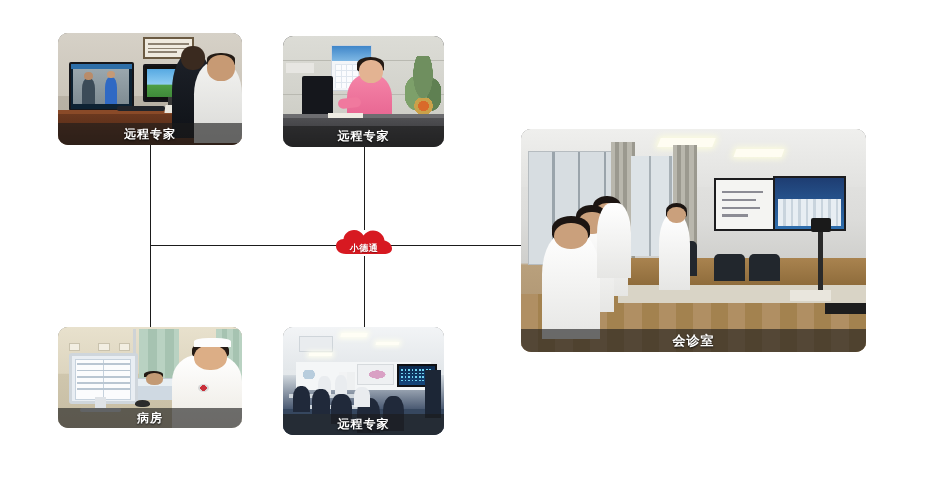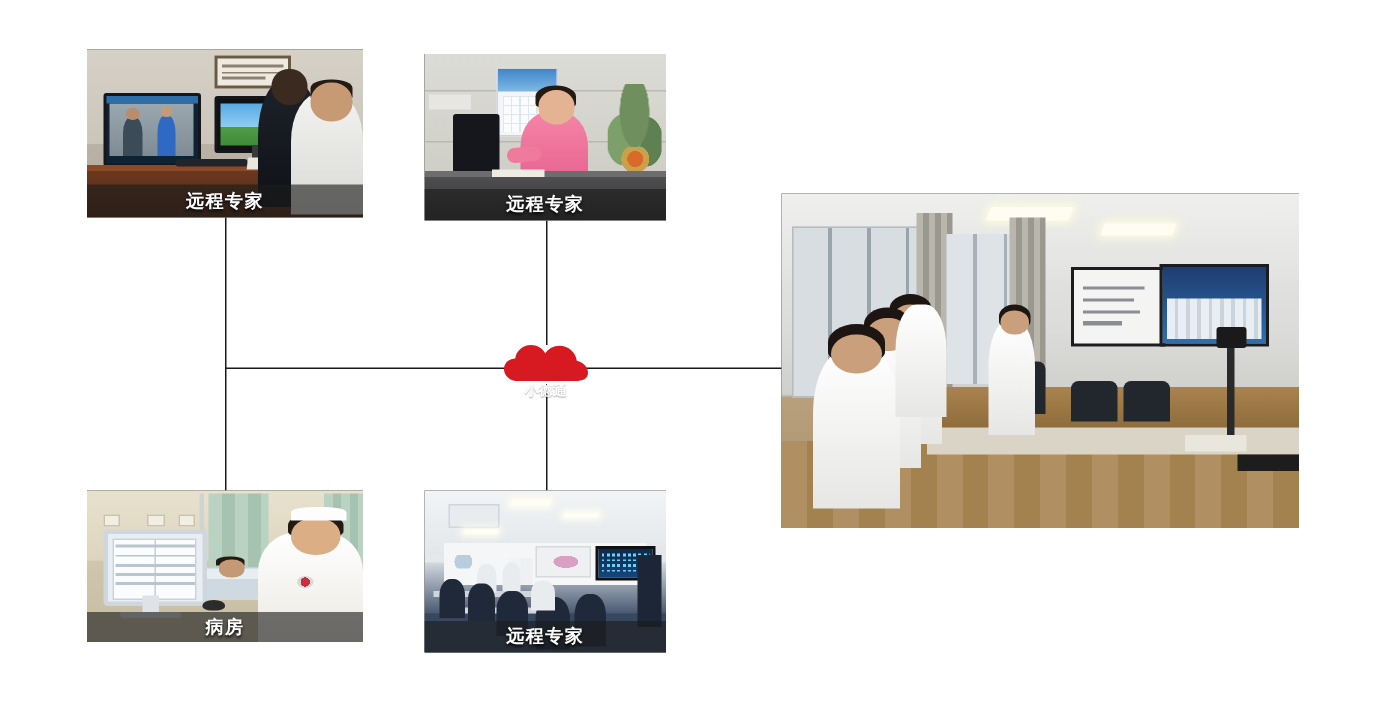--- a/index.html
+++ b/index.html
@@ -7,34 +7,34 @@
        font-family:"DejaVu Sans","Liberation Sans",sans-serif;}
 
   .canvas{position:absolute;left:0;top:0;width:925px;height:477px;}
 
   
   .line{position:absolute;background:#1b1b1b;}
   .line.v{width:1px;}
   .line.h{height:1px;}
 
   
-  .node{position:absolute;overflow:hidden;background:#2b2b2b;}
+  .node{position:absolute;overflow:hidden;background:#2b2b2b;border-radius:10px;}
   .photo{position:absolute;left:0;top:0;width:100%;height:100%;overflow:hidden;}
   .cap{position:absolute;left:0;bottom:0;width:100%;
        background:rgba(28,28,28,.62);
        color:#ffffff;text-align:center;
        font-weight:bold;letter-spacing:1px;
        text-shadow:0 1px 2px rgba(0,0,0,.9);
        box-sizing:border-box;}
 
   
   .cloud{position:absolute;}
   .cloud svg{display:block;}
   .cloud .cloud-label{
-      position:absolute;left:0;top:16px;width:100%;height:100%;
+      position:absolute;left:0;top:4px;width:100%;height:100%;
       display:flex;align-items:center;justify-content:center;
       color:#fff;font-weight:bold;font-size:9px;letter-spacing:.5px;
       padding-top:4px;box-sizing:border-box;
       text-shadow:0 1px 1px rgba(0,0,0,.35);
       pointer-events:none;font-family:Liberation Serif, serif;}
 
   
 
   
   .s{position:absolute;}
@@ -315,20 +315,21 @@
       <span class="doc" style="left:22%;top:33%;width:10%;height:34%;"></span>
       <span class="doc" style="left:40%;top:38%;width:9%;height:34%;"></span>
       <span class="hair" style="left:42%;top:33%;width:6%;height:7%;"></span>
       <span class="head" style="left:42.3%;top:35%;width:5.5%;height:7%;"></span>
 
       <span class="s tripod"></span>
       <span class="s cam"></span>
       <span class="s" style="left:78%;top:72%;width:12%;height:5%;background:#e9e6dd;"></span>
       <span class="s" style="left:88%;top:78%;width:12%;height:5%;background:#1d1d1d;"></span>
     </div>
+    <div class="cap" style="height:23px;line-height:23px;font-size:13px;">会诊室</div>
   </div>
 
   <div class="node" style="left:58px;top:327px;width:184px;height:101px;">
     <div class="photo sD">
       <span class="s wallD"></span>
       <span class="outlet" style="left:6%;top:16%;"></span>
       <span class="outlet" style="left:22%;top:16%;"></span>
       <span class="outlet" style="left:33%;top:16%;"></span>
       <span class="s curtD"></span>
       <span class="s curtD2"></span>

